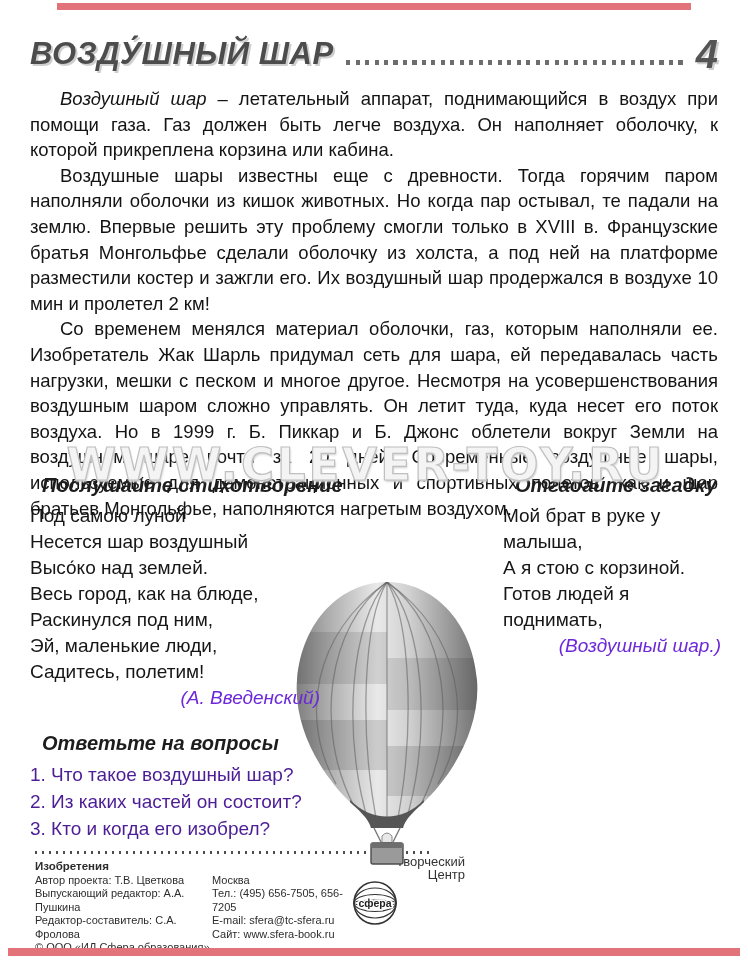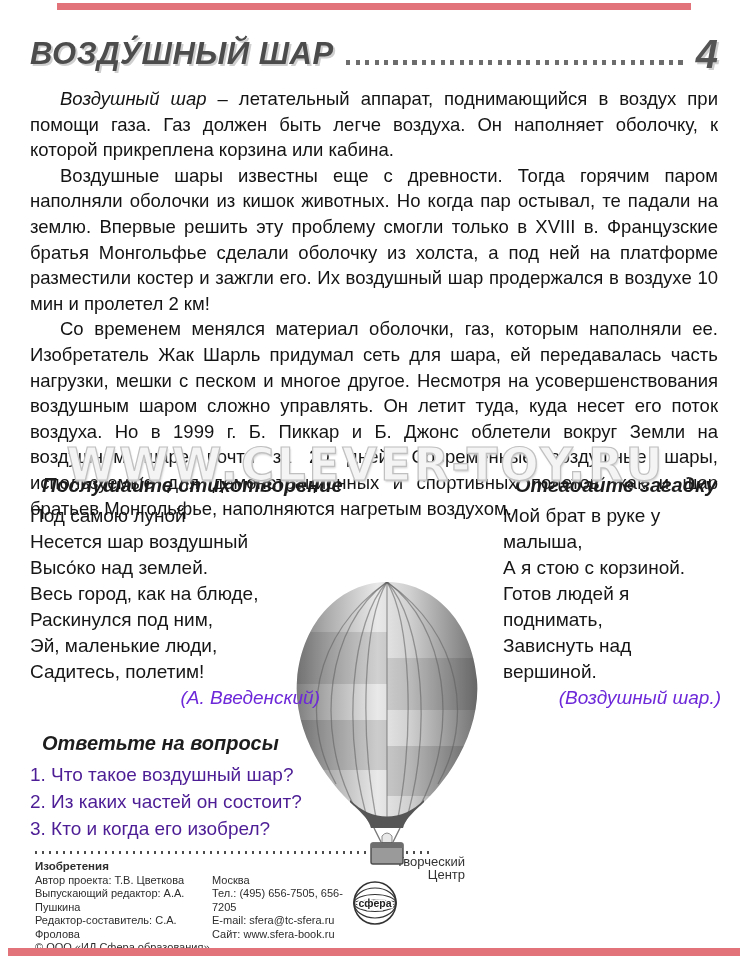--- a/index.html
+++ b/index.html
@@ -109,21 +109,20 @@
     <div class="verse-line">Эй, маленькие люди,</div>
     <div class="verse-line">Садитесь, полетим!</div>
     <div class="attribution">(А. Введенский)</div>
   </div>
 
   <div class="riddle-col">
     <div class="section-heading">Отгадайте загадку</div>
     <div class="verse-line">Мой брат в руке у малыша,</div>
     <div class="verse-line">А я стою с корзиной.</div>
     <div class="verse-line">Готов людей я поднимать,</div>
-    <div class="verse-line">Зависнуть над вершиной.</div>
     <div class="attribution">(Воздушный шар.)</div>
   </div>
 
   <div class="balloon-wrap">
     <svg width="190" height="286" viewBox="0 0 190 286">
       <defs>
         <linearGradient id="env" x1="0" y1="0" x2="1" y2="0">
           <stop offset="0" stop-color="#787878"></stop>
           <stop offset="0.18" stop-color="#ababab"></stop>
           <stop offset="0.45" stop-color="#e9e9e9"></stop>

